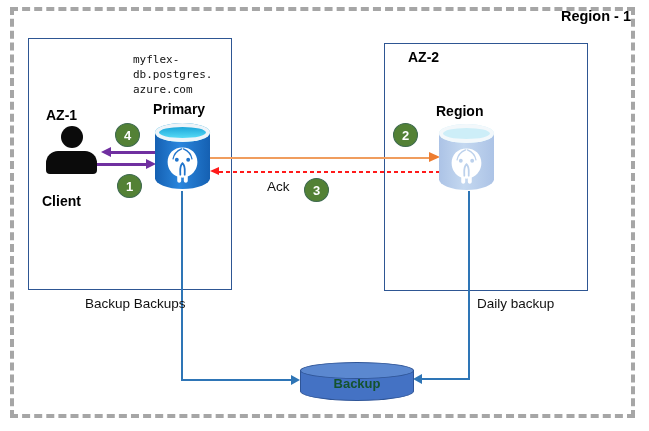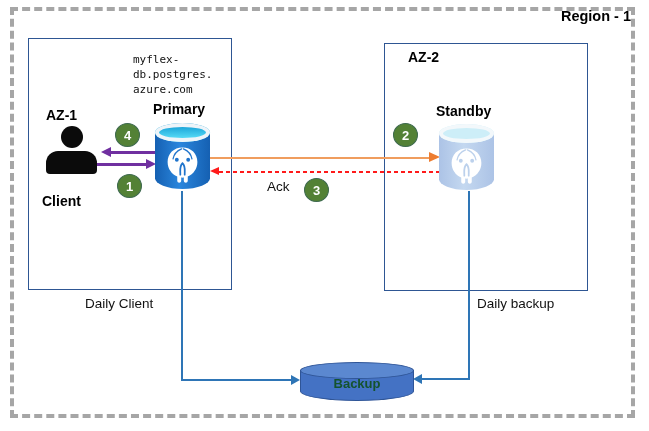--- a/index.html
+++ b/index.html
@@ -146,35 +146,35 @@
     <div class="cyl-top"></div>
     <svg width="35" height="42" viewBox="0 0 40 44">
       <path d="M20,2 C10,2 3,9 3,18.5 C3,26 7.5,32.5 14,35 v5 c0,3 4.5,3 4.5,0 v-3.6 c1,0.1 2,0.1 3,0 V40 c0,3 4.5,3 4.5,0 v-5 C32.5,32.5 37,26 37,18.5 C37,9 30,2 20,2 Z" fill="#ffffff"></path>
       <circle cx="13.5" cy="16" r="2.2" fill="#1f74cc"></circle>
       <circle cx="26.5" cy="16" r="2.2" fill="#1f74cc"></circle>
       <path d="M20,20 c-3.5,3 -2.5,7 -2.5,13 M20,20 c3.5,3 2.5,7 2.5,13" stroke="#1f74cc" stroke-width="2" fill="none" stroke-linecap="round"></path>
       <path d="M19,3.5 C13,6 10,10 9.2,15 M21,3.5 C27,6 30,10 30.8,15" stroke="#1f74cc" stroke-width="1.4" fill="none" stroke-linecap="round"></path>
     </svg>
   </div>
 
-  <div class="node-label standby-label">Standby</div>
+  <div class="node-label standby-label">Region</div>
   <div class="pg pg-standby">
     <div class="cyl-body"></div>
     <div class="cyl-top"></div>
     <svg width="35" height="42" viewBox="0 0 40 44">
       <path d="M20,2 C10,2 3,9 3,18.5 C3,26 7.5,32.5 14,35 v5 c0,3 4.5,3 4.5,0 v-3.6 c1,0.1 2,0.1 3,0 V40 c0,3 4.5,3 4.5,0 v-5 C32.5,32.5 37,26 37,18.5 C37,9 30,2 20,2 Z" fill="#ffffff"></path>
       <circle cx="13.5" cy="16" r="2.2" fill="#bcd1ec"></circle>
       <circle cx="26.5" cy="16" r="2.2" fill="#bcd1ec"></circle>
       <path d="M20,20 c-3.5,3 -2.5,7 -2.5,13 M20,20 c3.5,3 2.5,7 2.5,13" stroke="#bcd1ec" stroke-width="2" fill="none" stroke-linecap="round"></path>
       <path d="M19,3.5 C13,6 10,10 9.2,15 M21,3.5 C27,6 30,10 30.8,15" stroke="#bcd1ec" stroke-width="1.4" fill="none" stroke-linecap="round"></path>
     </svg>
   </div>
 
   <div class="flow-label ack-label">Ack</div>
-  <div class="flow-label daily-label">Daily Client</div>
+  <div class="flow-label daily-label">Backup Backups</div>
   <div class="flow-label logs-label">Daily backup</div>
 
   <div class="badge badge1">1</div>
   <div class="badge badge2">2</div>
   <div class="badge badge3">3</div>
   <div class="badge badge4">4</div>
 
   <div class="backup">
     <div class="body"></div>
     <div class="top"></div>

